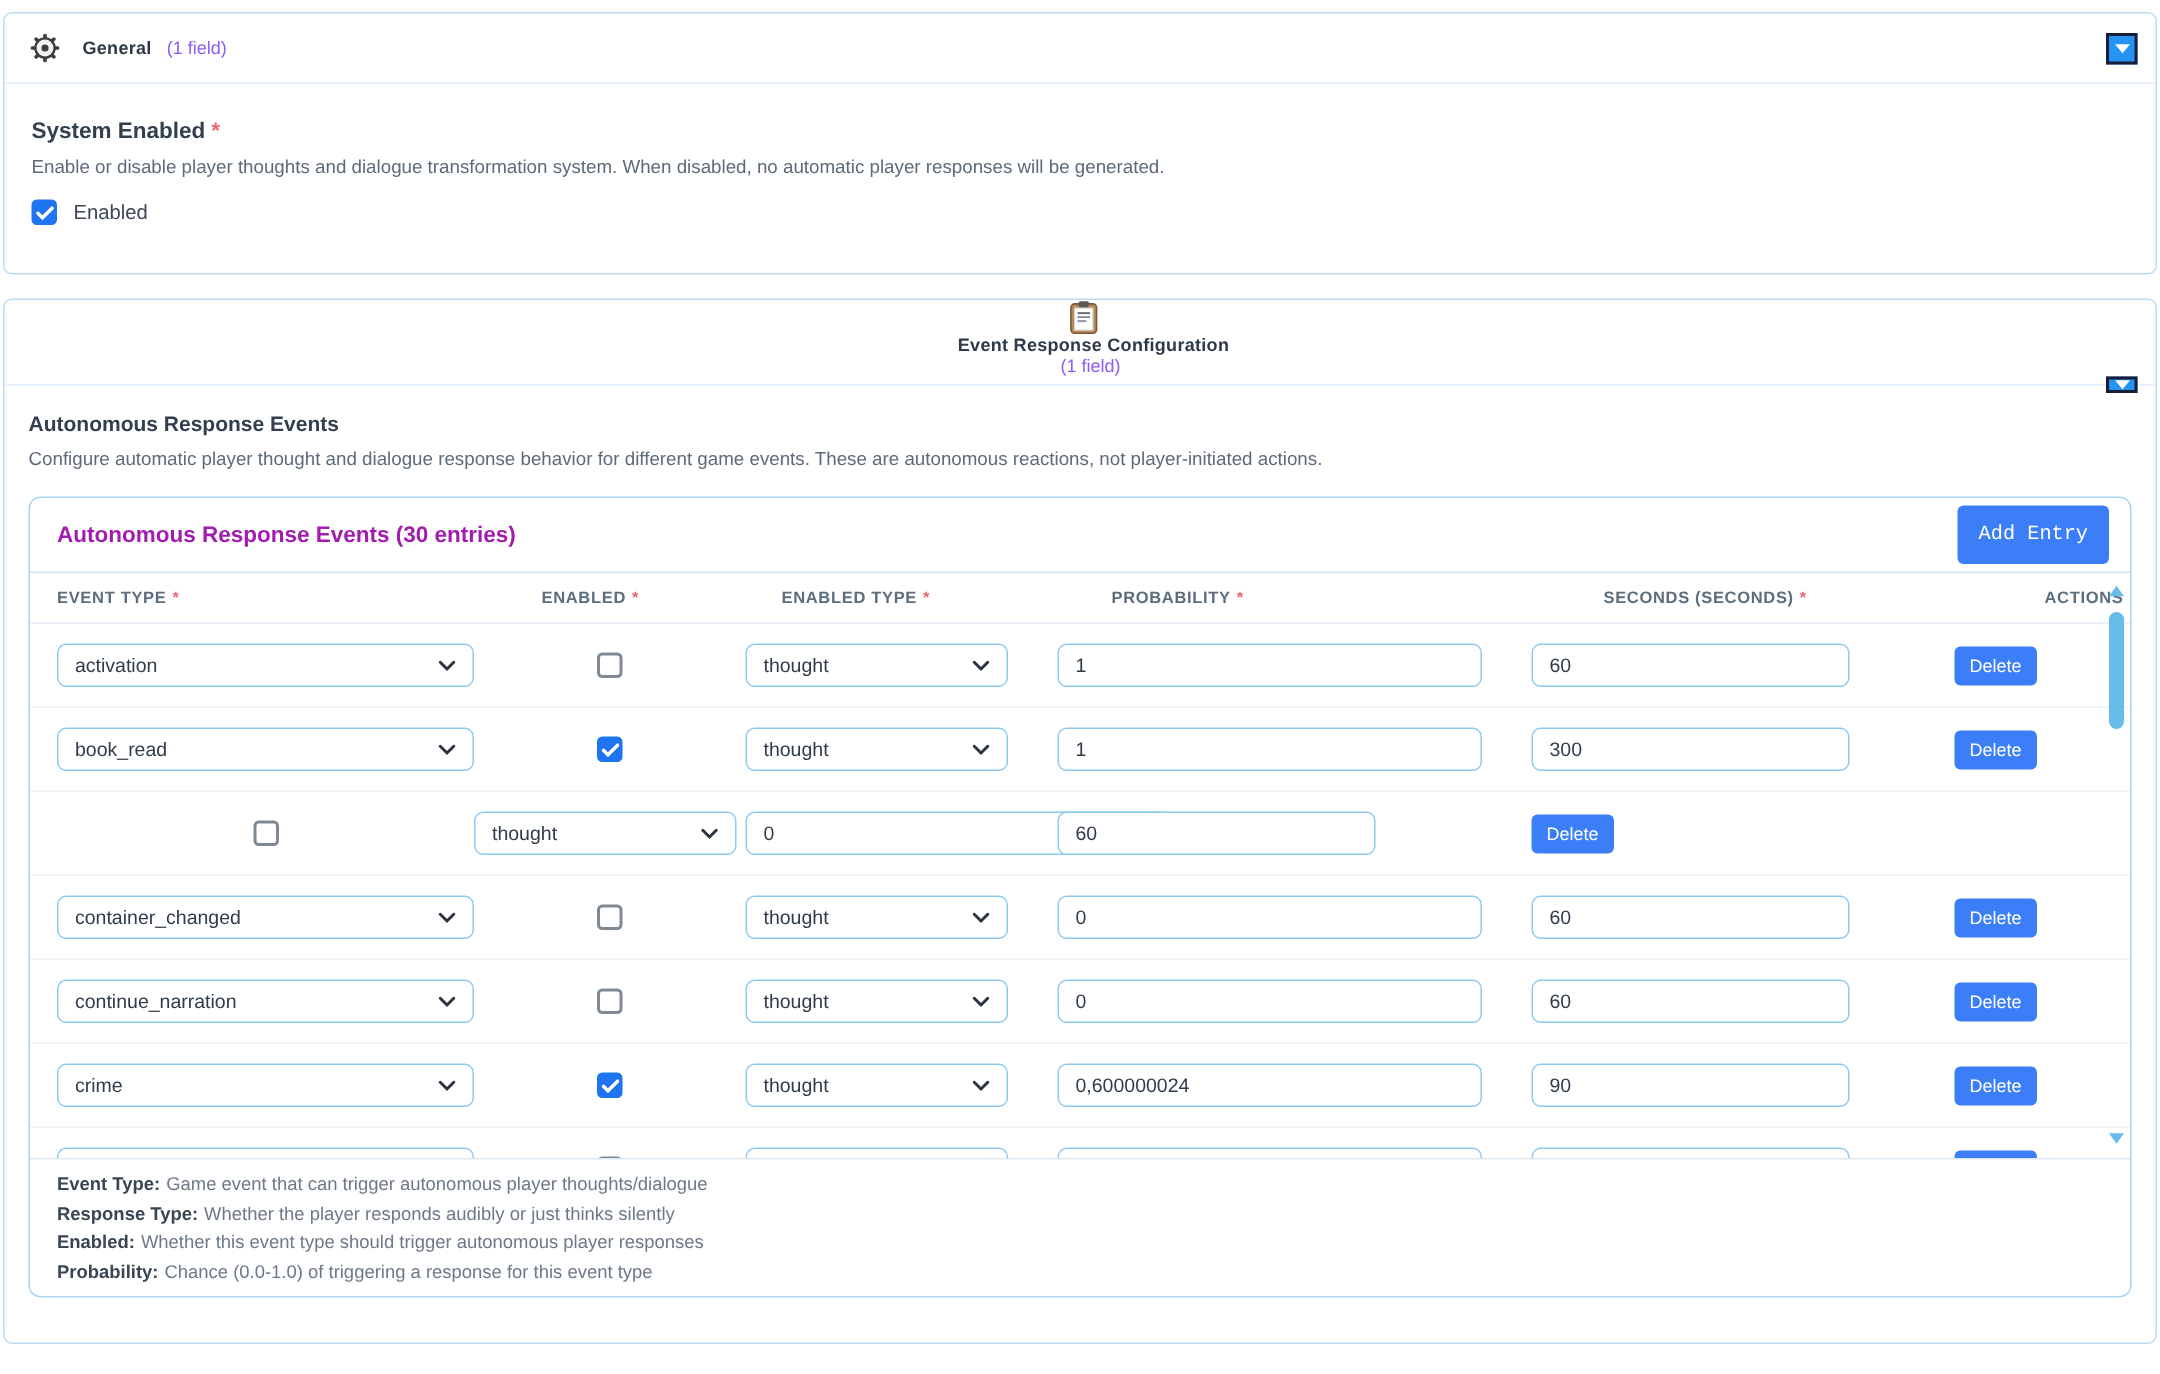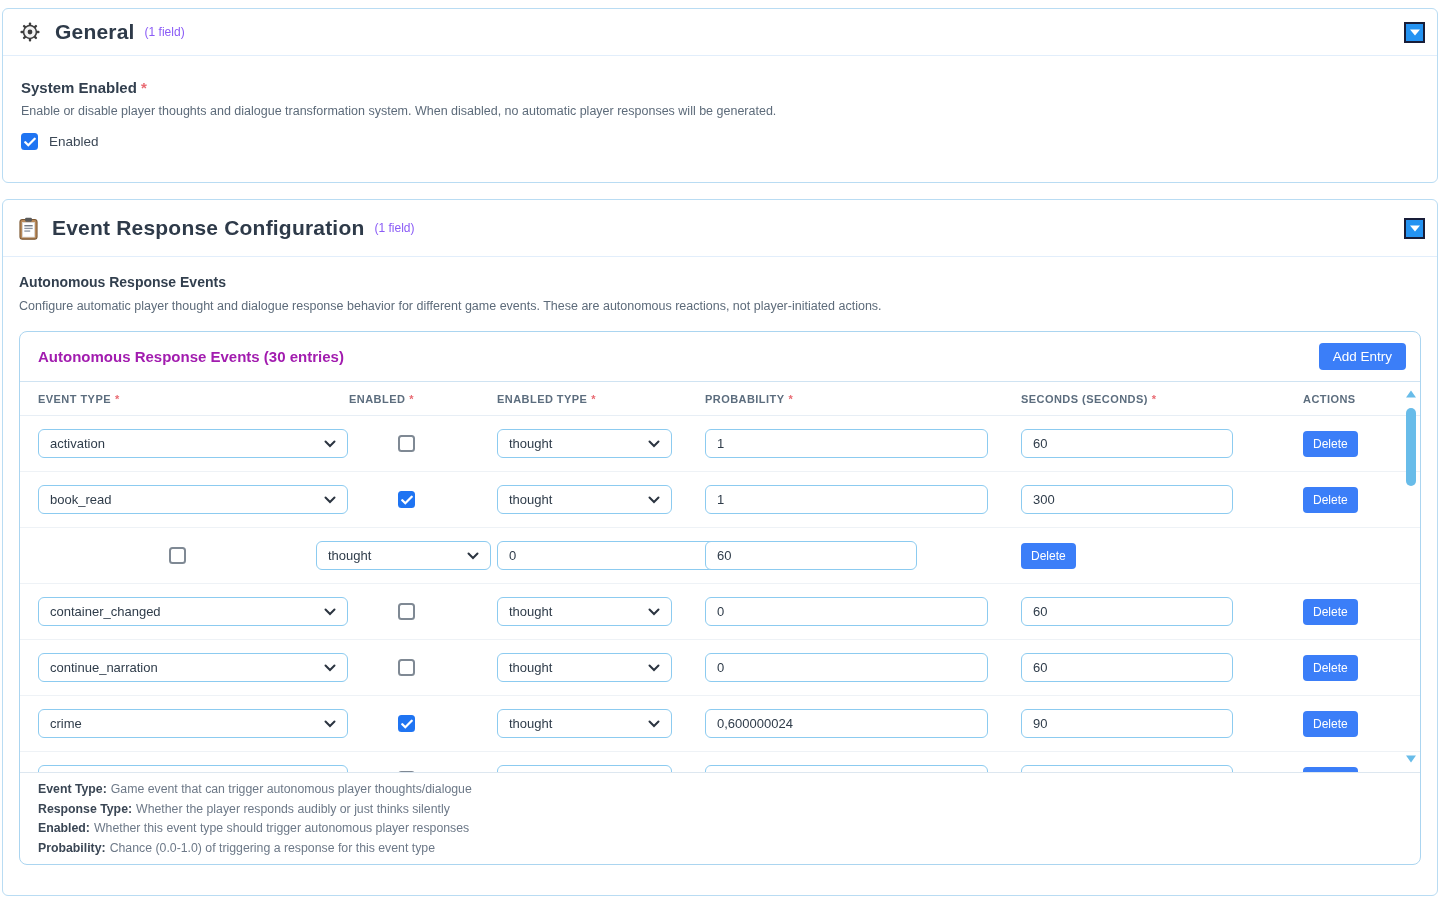--- a/index.html
+++ b/index.html
@@ -6,22 +6,22 @@
   html,body { width:1440px; height:916px; background:#ffffff;
     font-family:"Liberation Sans", sans-serif; color:#3c4856; overflow:hidden; }
 
   .section { margin:0 2px; background:#fff; border:1px solid #b9dcf3; border-radius:6px; }
   .sec-general { margin-top:8px; }
   .sec-event { margin-top:16px; }
 
   .section-header { display:flex; align-items:center; padding:0 12px 0 16px;
     border-bottom:1px solid #e2eefb; }
   .hdr1 { height:47px; }
-  .hdr2 { height:57px; }
-  .section-title { font-size:21px; font-weight:700; color:#2e3a49; margin-left:14px; letter-spacing:.2px; }
+  .hdr2 { height:57px;flex-direction:column; }
+  .section-title { font-size:12px; font-weight:700; color:#2e3a49; margin-left:14px; letter-spacing:.2px; }
   .field-count { font-size:12px; color:#8b5cf6; margin-left:10px; }
   .collapse-btn { margin-left:auto; width:21px; height:21px; background:#2493f2;
     border:2px solid #181d38; display:flex; align-items:center; justify-content:center; cursor:pointer; }
 
   .sec-body1 { padding:22px 18px 32px 18px; }
   .sec-body2 { padding:16px 16px 30px 16px; }
 
   .field-label { font-size:15px; font-weight:700; color:#323f4e; line-height:19px; }
   .req { color:#e96a72; margin-left:4px; font-weight:700; }
   .field-desc { font-size:12.5px; color:#5d6b7a; margin-top:6px; line-height:17px; }
@@ -33,33 +33,33 @@
   .cb svg { display:none; }
   .cb.on { background:#1f74f2; border-color:#1f74f2; }
   .cb.on svg { display:block; }
 
   
   .table-card { margin-top:16px; border:1px solid #abd5f0; border-radius:8px; background:#fff; overflow:hidden; }
   .table-card-header { height:50px; display:flex; align-items:center; padding:0 14px 0 18px;
     border-bottom:1px solid #cfe3f2; }
   .table-title { font-size:15px; font-weight:700; color:#a21caf; }
   .btn-primary { margin-left:auto; background:#3b7ef8; color:#fff; border:none; border-radius:4px;
-    height:27px; padding:0 14px; font-size:13.5px; font-family:Liberation Sans, sans-serif; cursor:pointer; }
+    height:39px; padding:0 14px; font-size:13.5px; font-family:Liberation Mono, monospace; cursor:pointer; }
 
   .table-region { position:relative; }
   .t-grid { display:grid; grid-template-columns:278px 181px 208px 316px 282px 1fr;
     align-items:center; padding-left:18px; }
-  .thead { height:34px; border-bottom:1px solid #e7eef5; }
+  .thead { height:34px; border-bottom:1px solid #e7eef5;gap:12px; }
   .th { font-size:11px; font-weight:700; color:#5c6d7e; letter-spacing:.45px; }
   .th .req { font-size:11px; }
   .th-enabled { padding-left:33px; }
 
   .tbody { height:356px; overflow:hidden; }
   .t-row { height:56px; border-bottom:1px solid #eef2f6; background:#fff; }
-  .sel { width:310px; height:29px; border:1px solid #8ccbf0; border-radius:6px; background:#fff;
+  .sel { width:278px; height:29px; border:1px solid #8ccbf0; border-radius:6px; background:#fff;
     display:flex; align-items:center; padding:0 11px; font-size:13px; color:#2f3c4a; cursor:pointer; }
   .sel .chev { margin-left:auto; display:flex; }
   .sel-sm { width:175px; }
   .cell-center { justify-self:center; }
   .txt { height:29px; border:1px solid #8ccbf0; border-radius:6px; padding:0 11px;
     font-size:13px; color:#2f3c4a; font-family:inherit; background:#fff; }
   .txt-prob { width:283px; }
   .txt-cool { width:212px; }
   .btn-delete { background:#3b7ef8; color:#fff; border:none; border-radius:4px; height:26px;
     padding:0 10px; font-size:12px; font-family:inherit; cursor:pointer; justify-self:start; }

